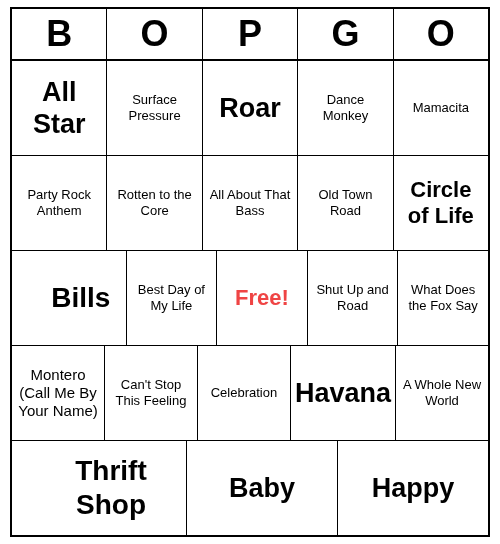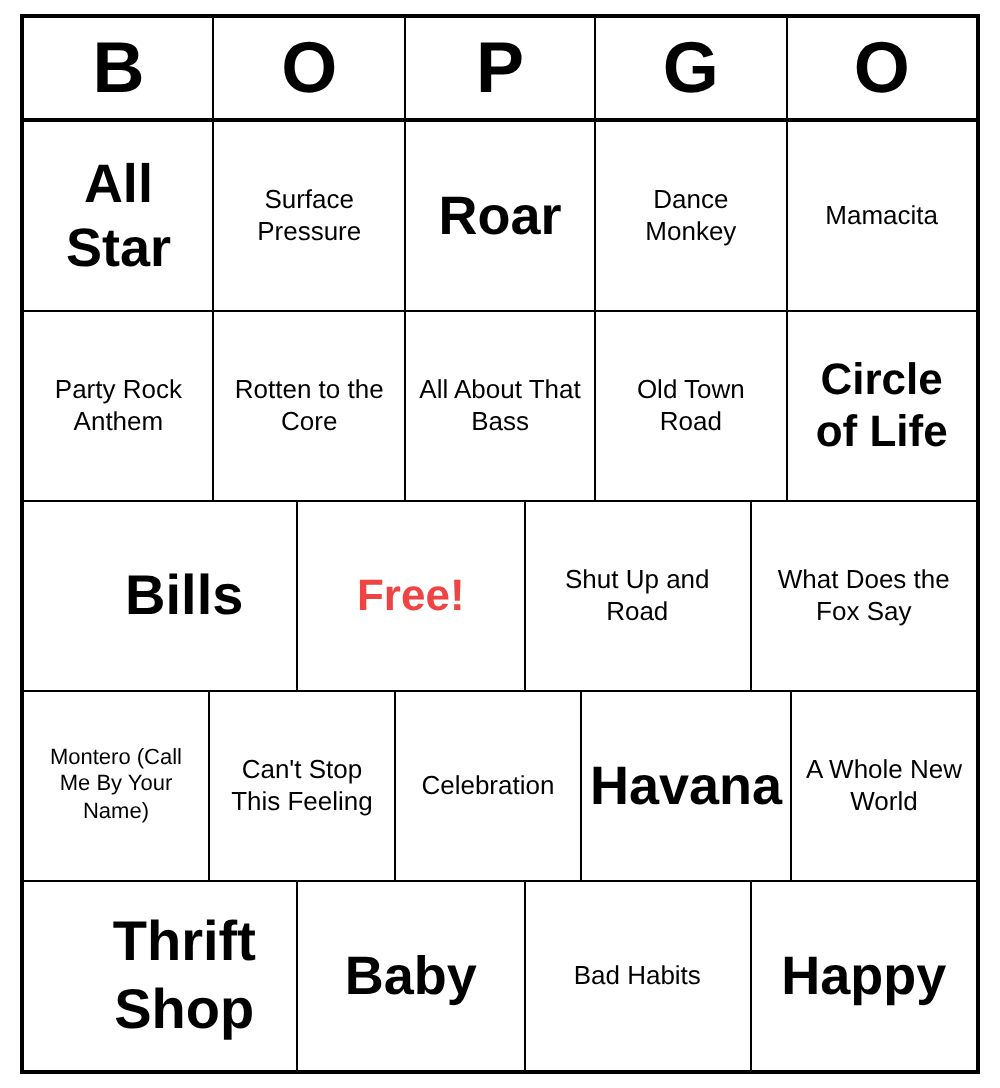--- a/index.html
+++ b/index.html
@@ -119,31 +119,31 @@
       </div>
       <div class="bingo-row">
         <div class="bingo-cell">Party Rock Anthem</div>
         <div class="bingo-cell">Rotten to the Core</div>
         <div class="bingo-cell">All About That Bass</div>
         <div class="bingo-cell">Old Town Road</div>
         <div class="bingo-cell circle-of-life">Circle of Life</div>
       </div>
       <div class="bingo-row">
         <div class="bingo-cell xl-text">Bills</div>
+        <div class="bingo-cell">Best Day of My Life</div>
         <div class="bingo-cell free">Free!</div>
         <div class="bingo-cell">Shut Up and Road</div>
         <div class="bingo-cell">What Does the Fox Say</div>
       </div>
       <div class="bingo-row">
-        <div class="bingo-cell" style="font-size: 11px;">Montero (Call Me By Your Name)</div>
+        <div class="bingo-cell" style="font-size: 15px;">Montero (Call Me By Your Name)</div>
         <div class="bingo-cell">Can't Stop This Feeling</div>
         <div class="bingo-cell">Celebration</div>
         <div class="bingo-cell large-text">Havana</div>
         <div class="bingo-cell">A Whole New World</div>
       </div>
       <div class="bingo-row">
         <div class="bingo-cell xl-text">Thrift Shop</div>
         <div class="bingo-cell large-text">Baby</div>
-        <div class="bingo-cell">Bad Habits</div>
         <div class="bingo-cell large-text">Happy</div>
       </div>
     </div>
 </div>
 
 </body></html>

